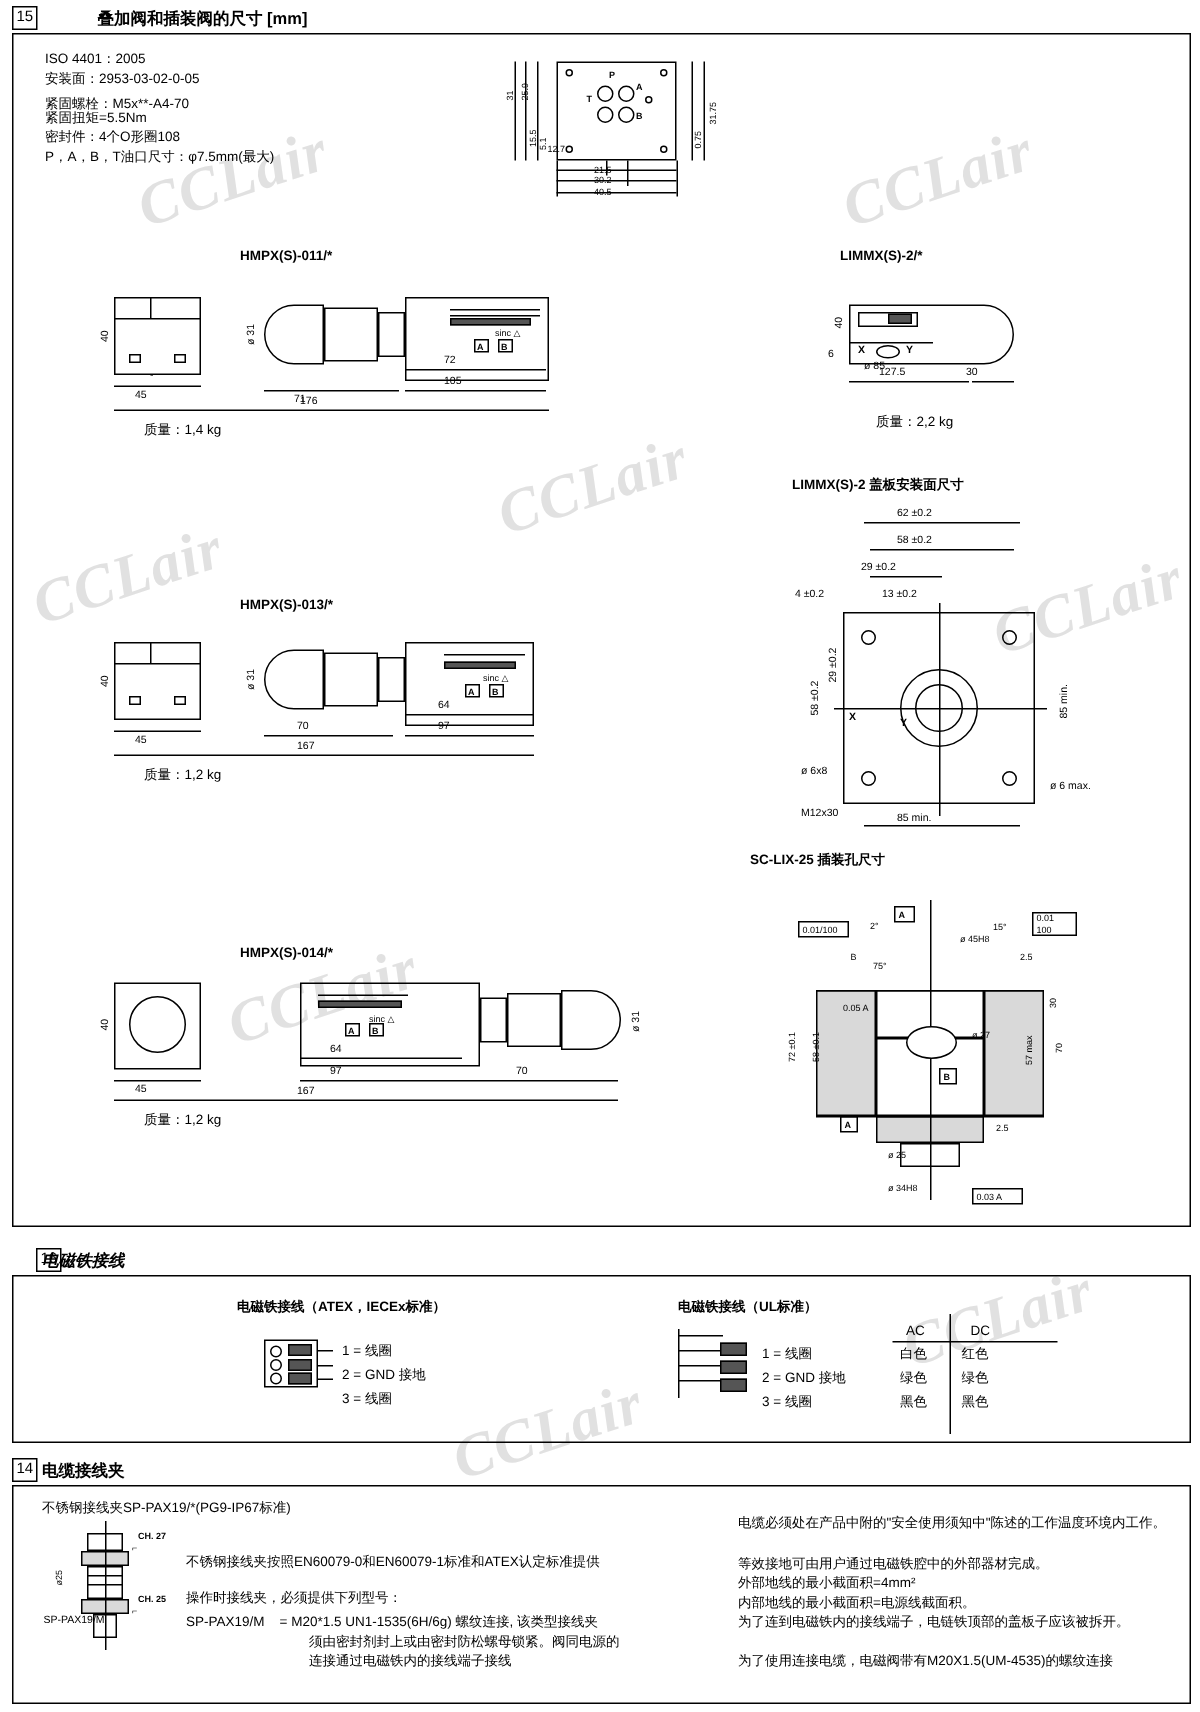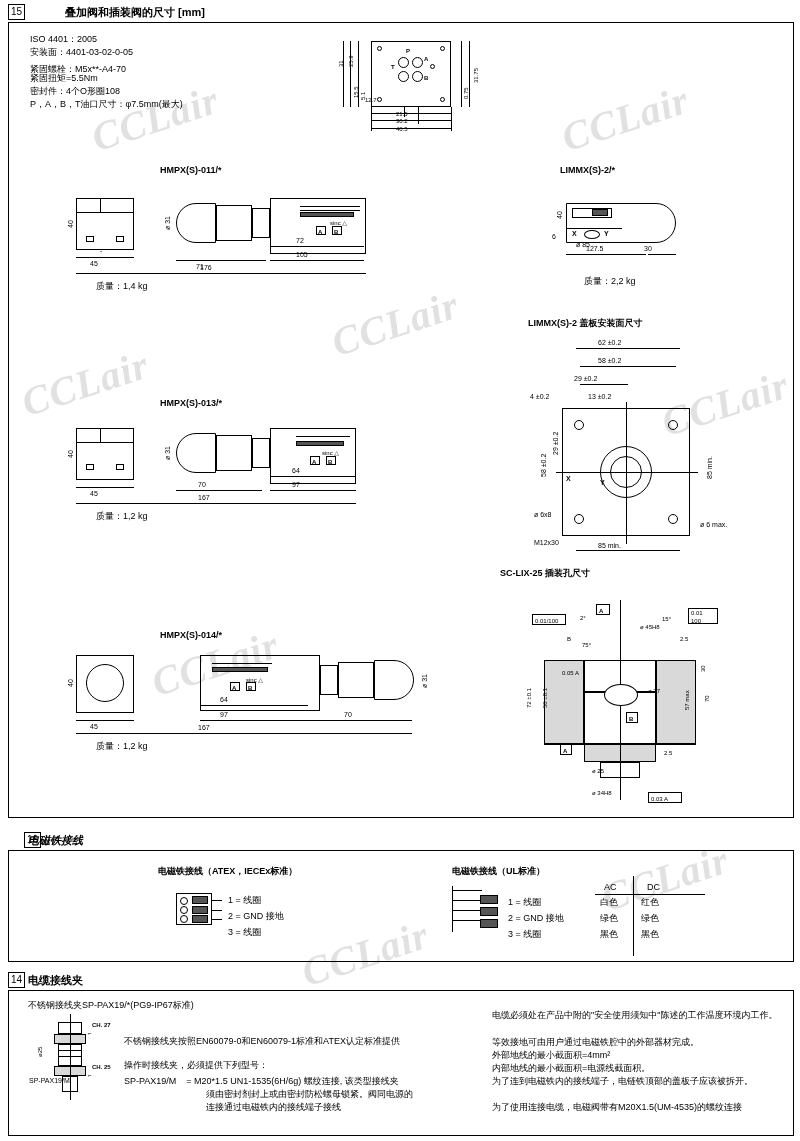--- a/index.html
+++ b/index.html
@@ -38,21 +38,21 @@
   <div class="wm" style="left:660px;top:380px;">CCLair</div>
   <div class="wm" style="left:150px;top:640px;">CCLair</div>
   <div class="wm" style="left:600px;top:855px;">CCLair</div>
   <div class="wm" style="left:300px;top:930px;">CCLair</div>
 
   <div class="secnum" style="left:8px;top:4px;">15</div>
   <div class="sectitle" style="left:28px;top:5px;margin-left:37px;">叠加阀和插装阀的尺寸 [mm]</div>
   <div class="sec" style="left:8px;top:22px;width:784px;height:794px;"></div>
 
   <div class="t t9" style="left:30px;top:34px;">ISO 4401：2005</div>
-  <div class="t t9" style="left:30px;top:47px;">安装面：4401-03-02-0-05</div>
+  <div class="t t9" style="left:30px;top:47px;">安装面：2953-03-02-0-05</div>
   <div class="t t9" style="left:30px;top:64px;">紧固螺栓：M5x**-A4-70</div>
   <div class="t t9" style="left:30px;top:73px;">紧固扭矩=5.5Nm</div>
   <div class="t t9" style="left:30px;top:86px;">密封件：4个O形圈108</div>
   <div class="t t9" style="left:30px;top:99px;">P，A，B，T油口尺寸：φ7.5mm(最大)</div>
 
   <div>
     <div class="box" style="left:371px;top:41px;width:80px;height:66px;"></div>
     <div class="circ" style="left:398px;top:57px;width:11px;height:11px;"></div>
     <div class="circ" style="left:412px;top:57px;width:11px;height:11px;"></div>
     <div class="circ" style="left:398px;top:71px;width:11px;height:11px;"></div>

